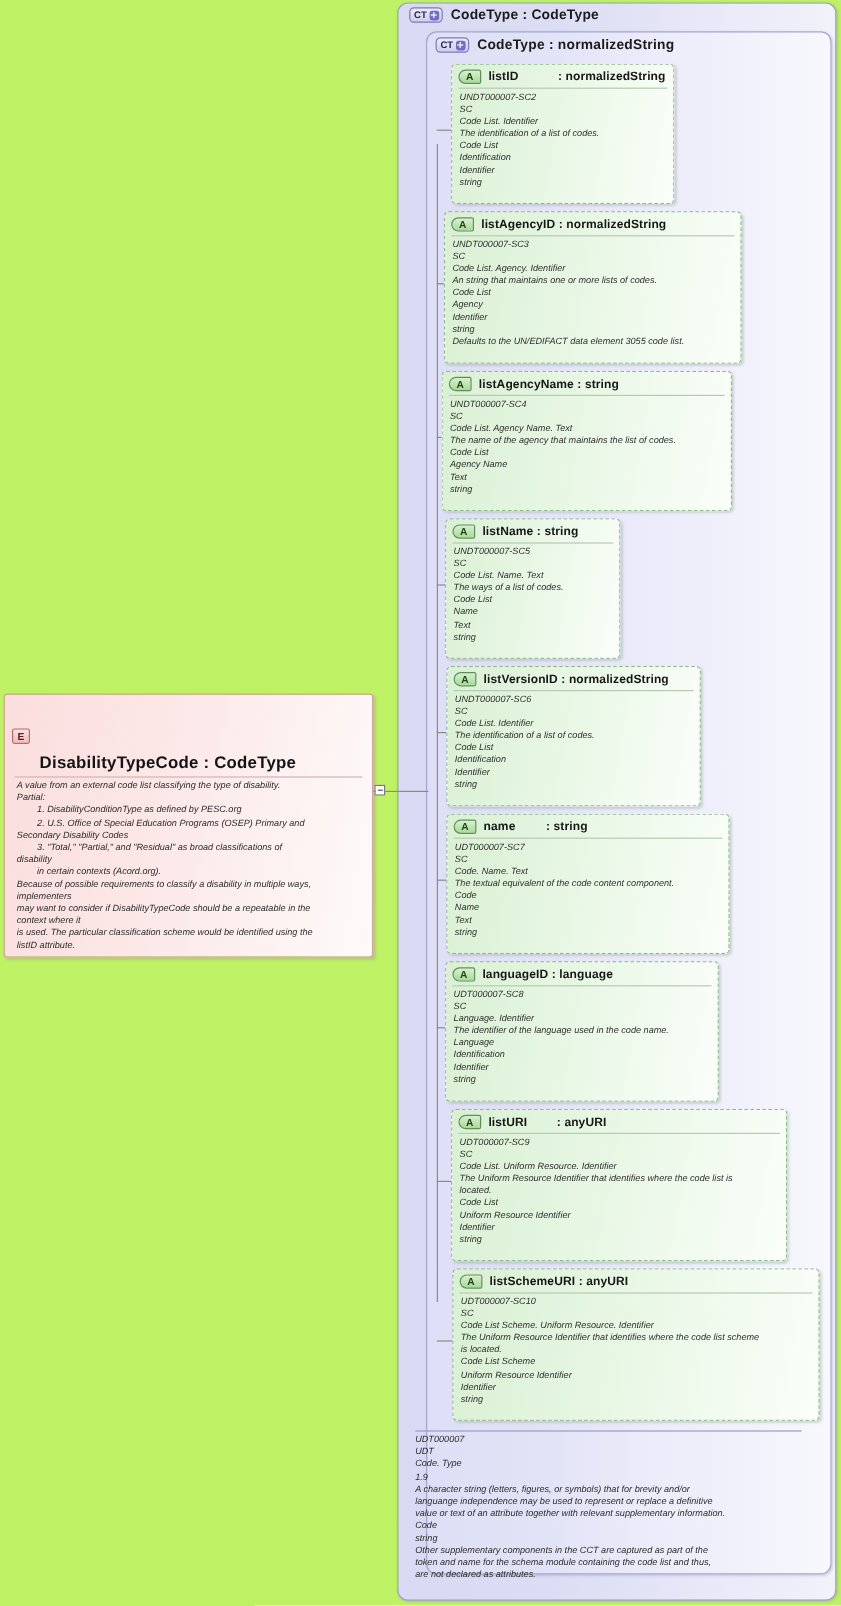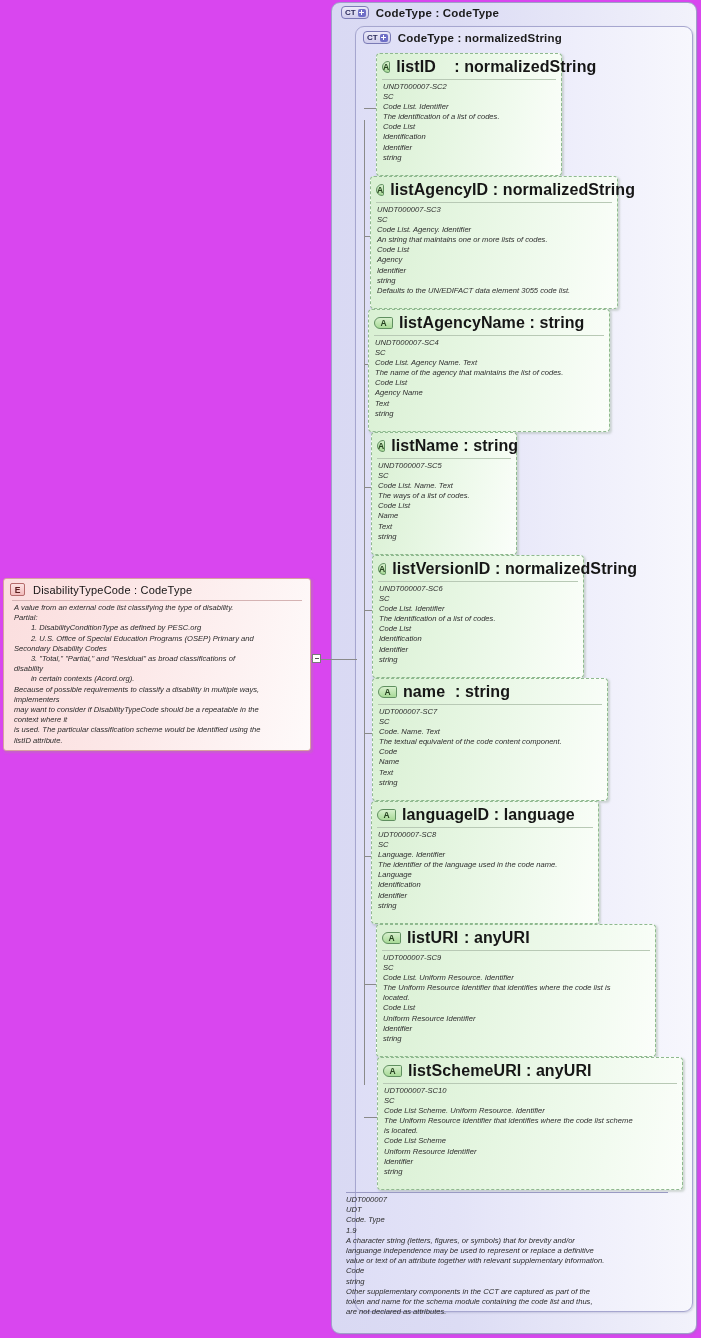--- a/index.html
+++ b/index.html
@@ -5,21 +5,21 @@
   html,body{margin:0;padding:0;background:#ffffff;}
   body{
     font-family:"Liberation Sans", sans-serif;
     -webkit-font-smoothing:antialiased;
   }
   #canvas{
     position:relative;
     width:701px;
     height:1338px;
     overflow:hidden;
-    background:#d946ef;
+    background:#bef264;
   }
 
   
   .ct-outer{
     position:absolute;
     left:331px; top:2px;
     width:366px; height:1332px;
     border:1px solid #9f9fc9;
     border-radius:9px;
     background:linear-gradient(90deg,#d9d9f3 0%,#dcdcf4 35%,#e8e8f8 70%,#f2f2fb 100%);
@@ -105,21 +105,21 @@
     border-radius:7px 2px 2px 7px;
     background:linear-gradient(180deg,#d7f0cd 0%,#a8da97 100%);
     font-size:8.5px;
     font-weight:bold;
     color:#25401f;
     text-align:center;
     line-height:11px;
     box-sizing:border-box;
   }
   .attr-name{
-    font-size:16px;
+    font-size:10px;
     font-weight:bold;
     color:#161616;
     letter-spacing:.1px;
   }
   .attr-name .sep{font-weight:bold;}
   .attr-body{
     border-top:1px solid #b8c9b5;
     margin:0 5px;
     padding:2px 0 12px 1px;
   }
@@ -173,24 +173,25 @@
     border-radius:2px;
     background:linear-gradient(180deg,#fbe2e2 0%,#f3bcbc 100%);
     font-size:8.5px;
     font-weight:bold;
     color:#5a2020;
     text-align:center;
     line-height:12px;
     box-sizing:border-box;
   }
   .el-title{
-    font-size:11px;
-    font-weight:normal;
+    font-size:14px;
+    font-weight:bold;
     color:#141414;
     letter-spacing:.2px;
+    margin-top:44px;
   }
   .el-body{
     border-top:1px solid #d5b3b3;
     margin:0 8px;
     padding:2px 0 4px 2px;
   }
   .el-body div{
     font-size:7.6px;
     font-style:italic;
     color:#2b2b2b;

